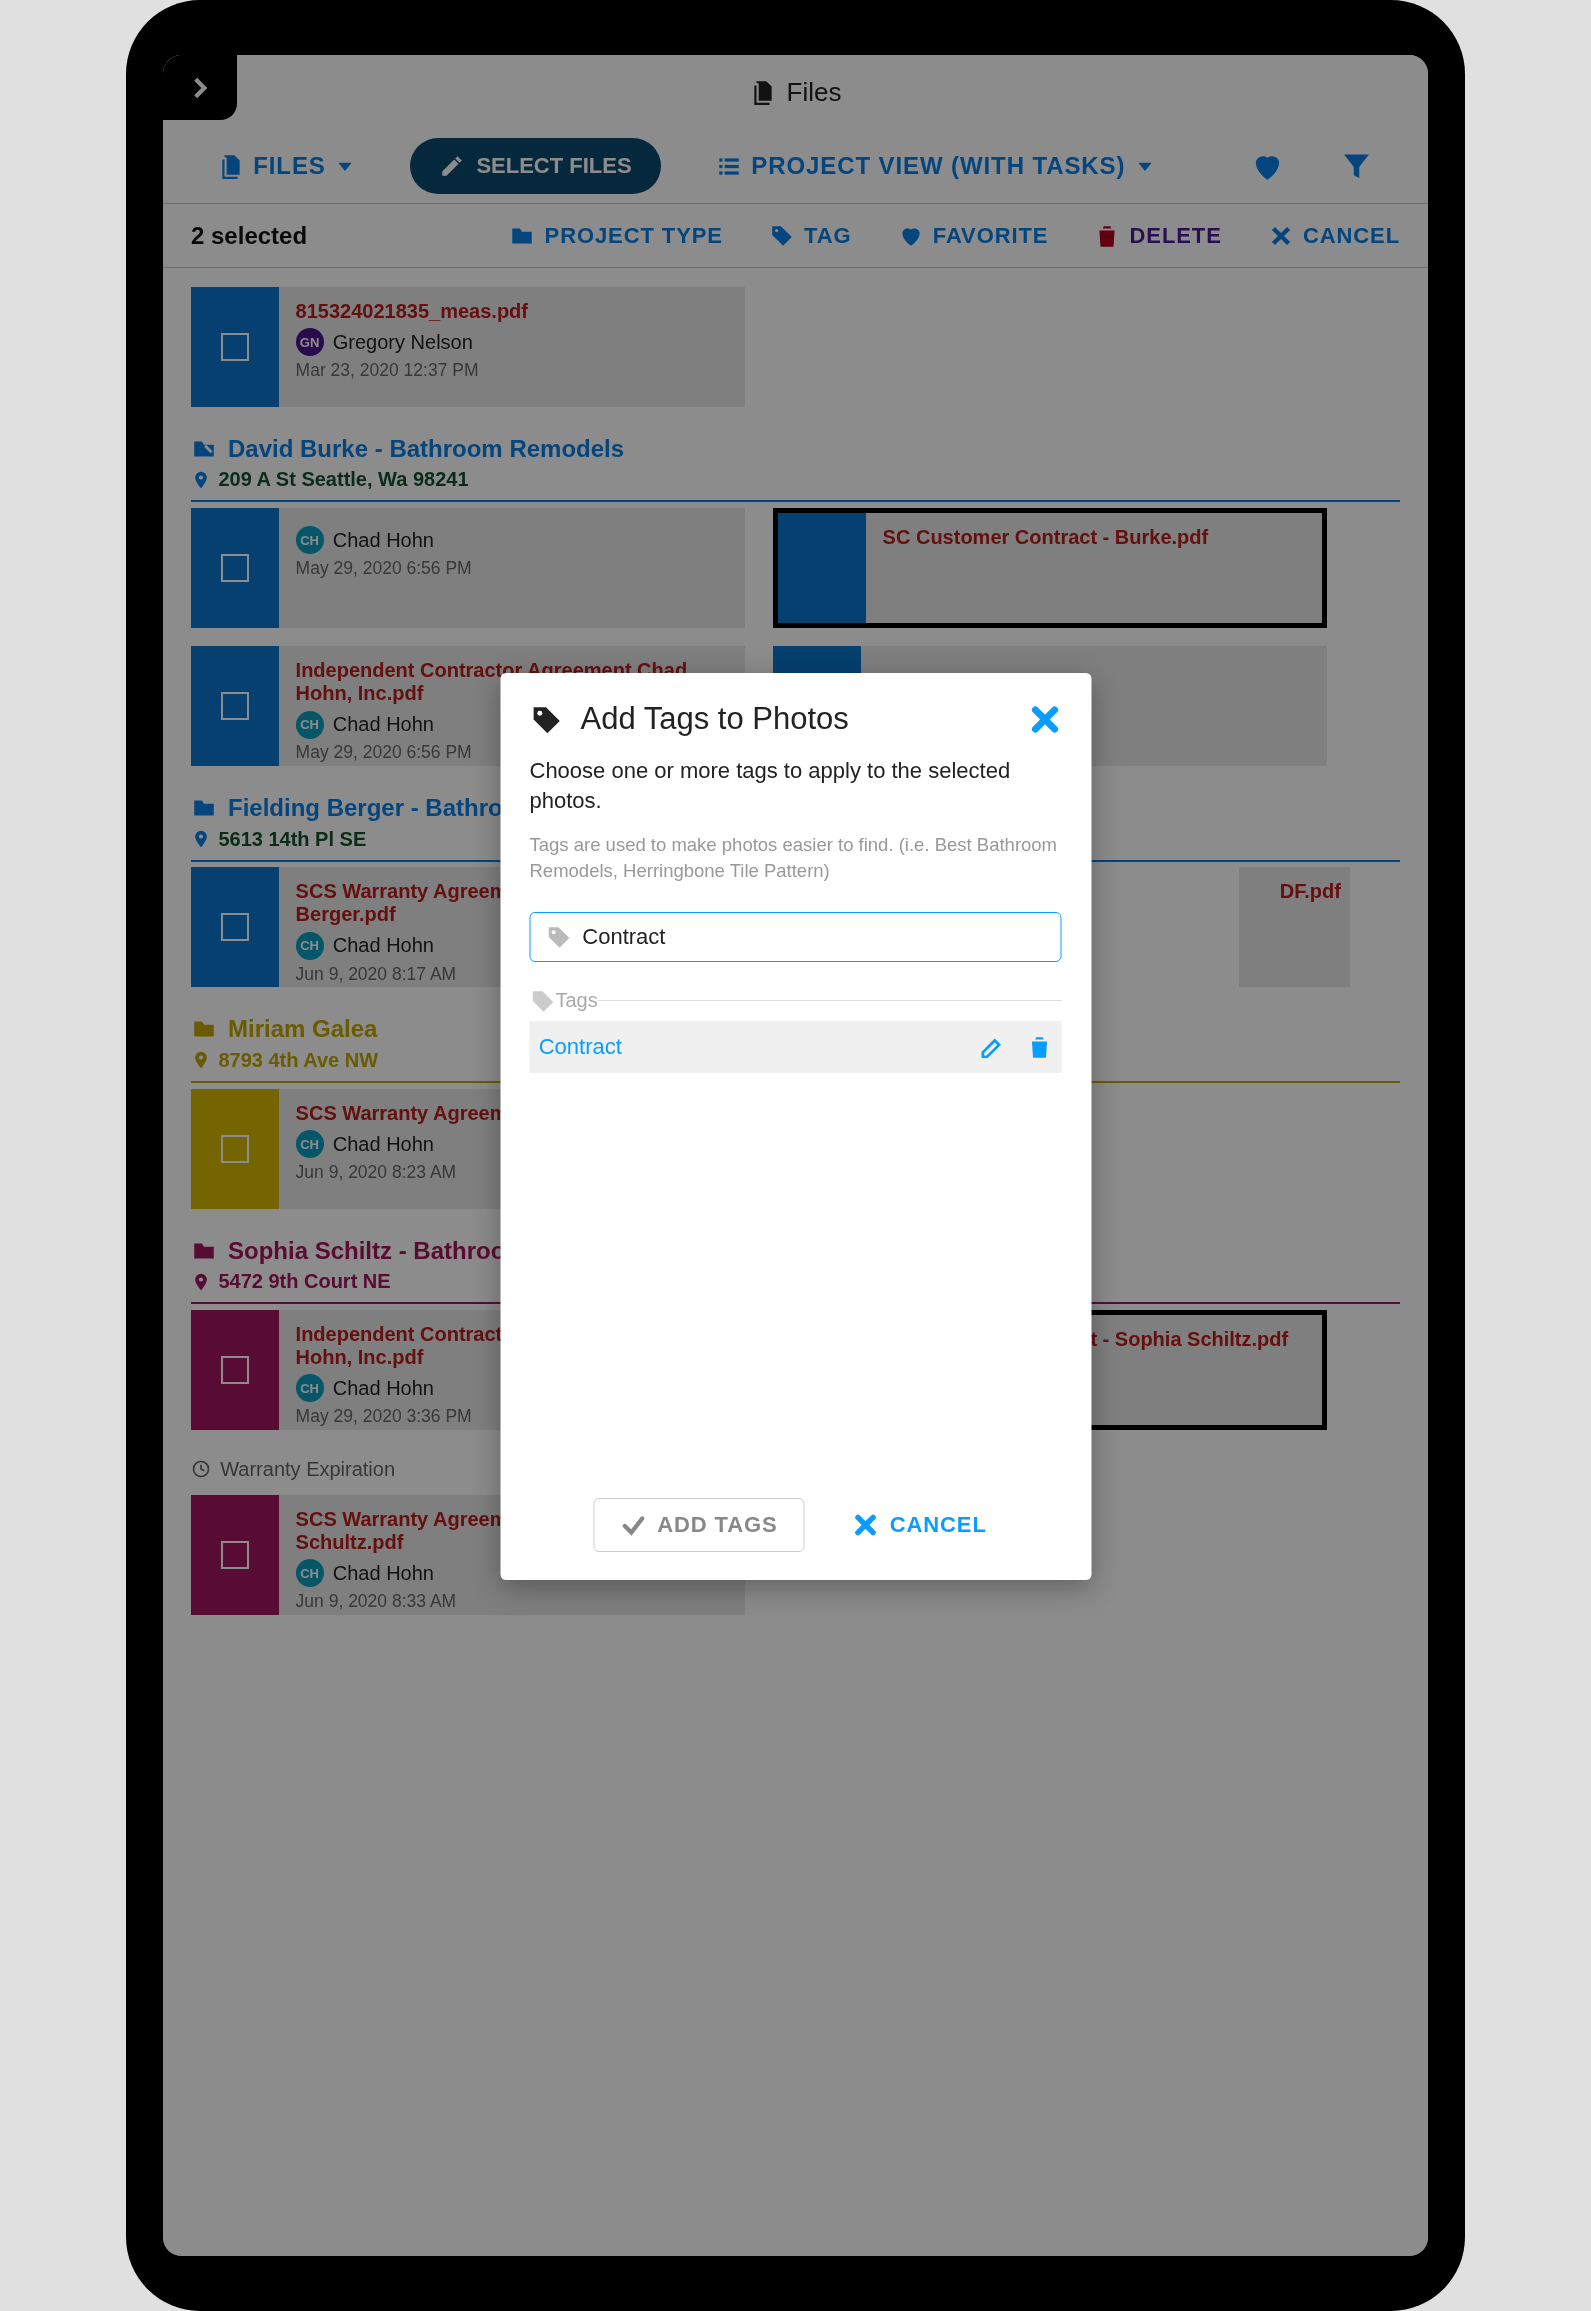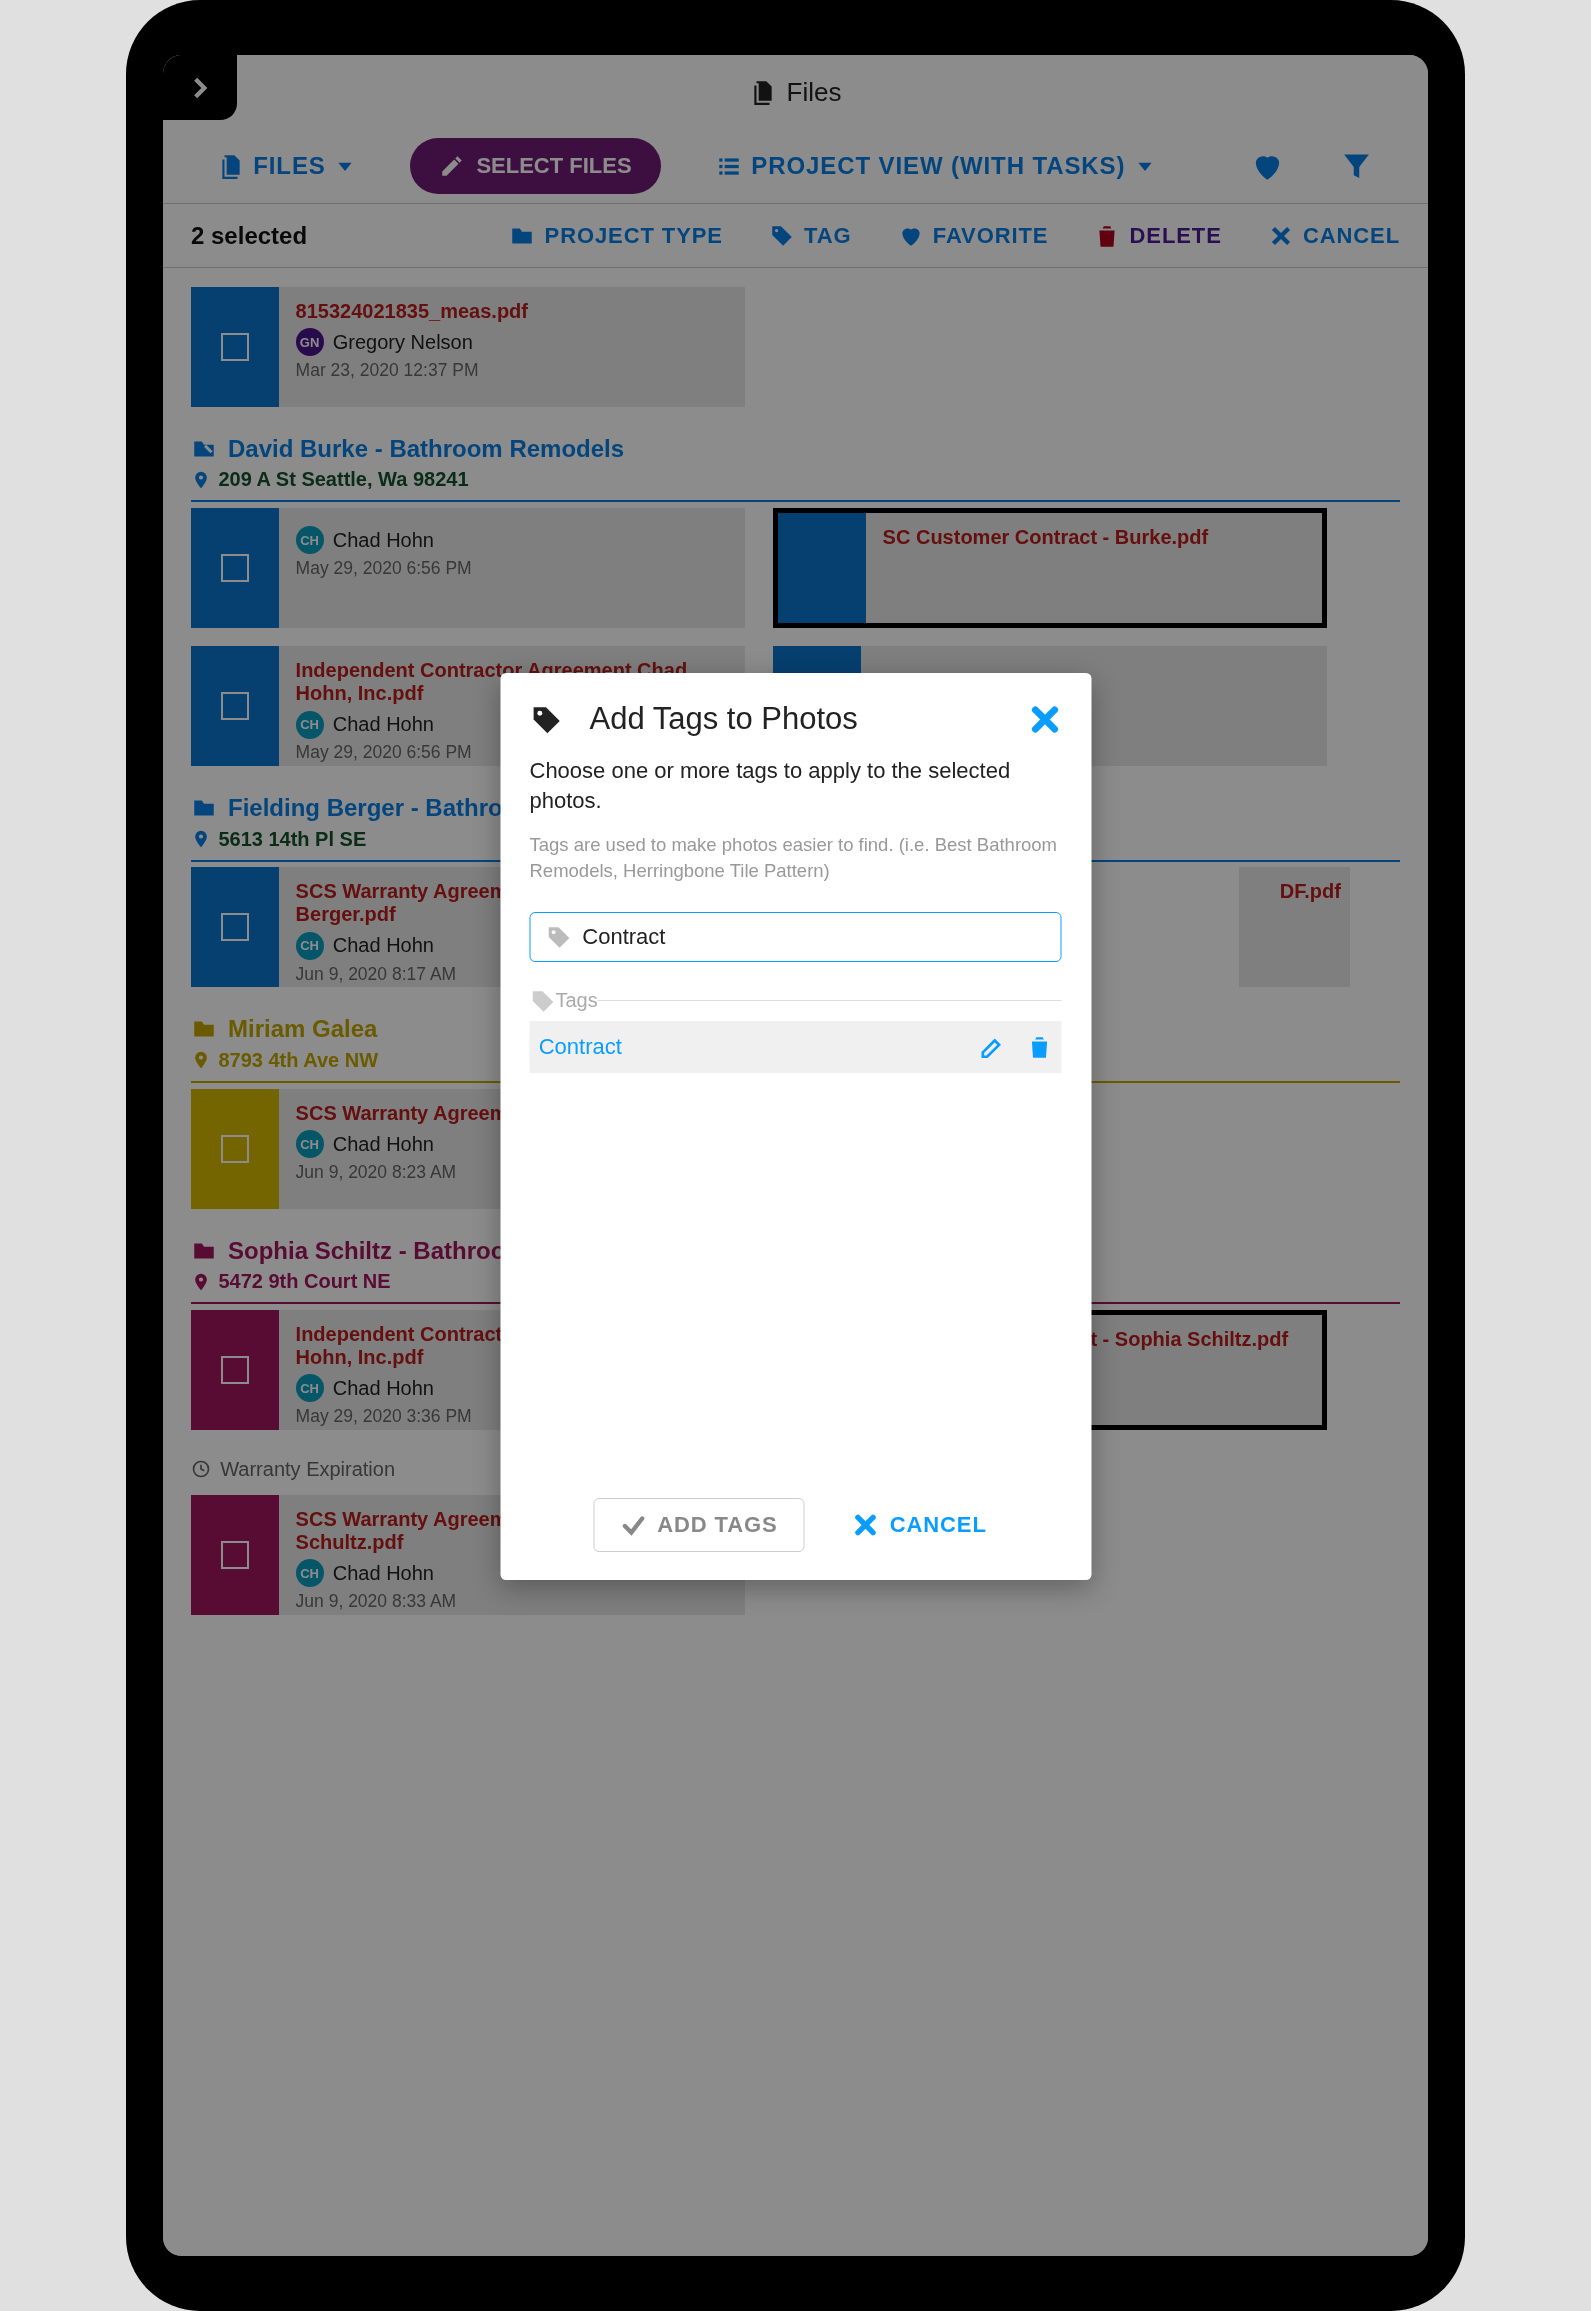--- a/index.html
+++ b/index.html
@@ -69,21 +69,21 @@
 .toolbar1 .item {
   display: flex;
   align-items: center;
   gap: 9.2px;
   color: #0a7fe5;
   font-weight: 700;
   font-size: 24px;
   letter-spacing: 0.9px;
 }
 .select-files-btn {
-  background: #701a75;
+  background: #0c4a6e;
   color: #fff;
   border-radius: 37px;
   padding: 14.8px 29.5px;
   display:flex;
   align-items:center;
   gap:11px;
   font-weight:700;
   font-size:22px;
   text-align:center;
 }
@@ -176,21 +176,21 @@
   top:618px;
   left:50%;
   transform:translateX(-50%);
   width:591px;
   background:#fff;
   border-radius:5.5px;
   z-index:10;
   padding:28px 29.5px;
   box-shadow: 0 7.4px 28px rgba(0,0,0,0.3);
 }
-.modal-head { display:flex; align-items:center; gap:27px; }
+.modal-head { display:flex; align-items:center; gap:18px; }
 .modal-title { font-size:31px; color:#222; flex:1; font-weight:400; }
 .modal-close { color:#0a9dff; font-size:39px; font-weight:900; cursor:pointer; }
 .modal-body { margin-top:18.5px; font-size:22px; color:#222; line-height:1.4; }
 .modal-hint { margin-top:14.8px; font-size:18.5px; color:#999; line-height:1.4; }
 .tag-input-wrap {
   margin-top:28px;
   border:1.8px solid #0a9dff;
   border-radius:5.5px;
   display:flex;
   align-items:center;

